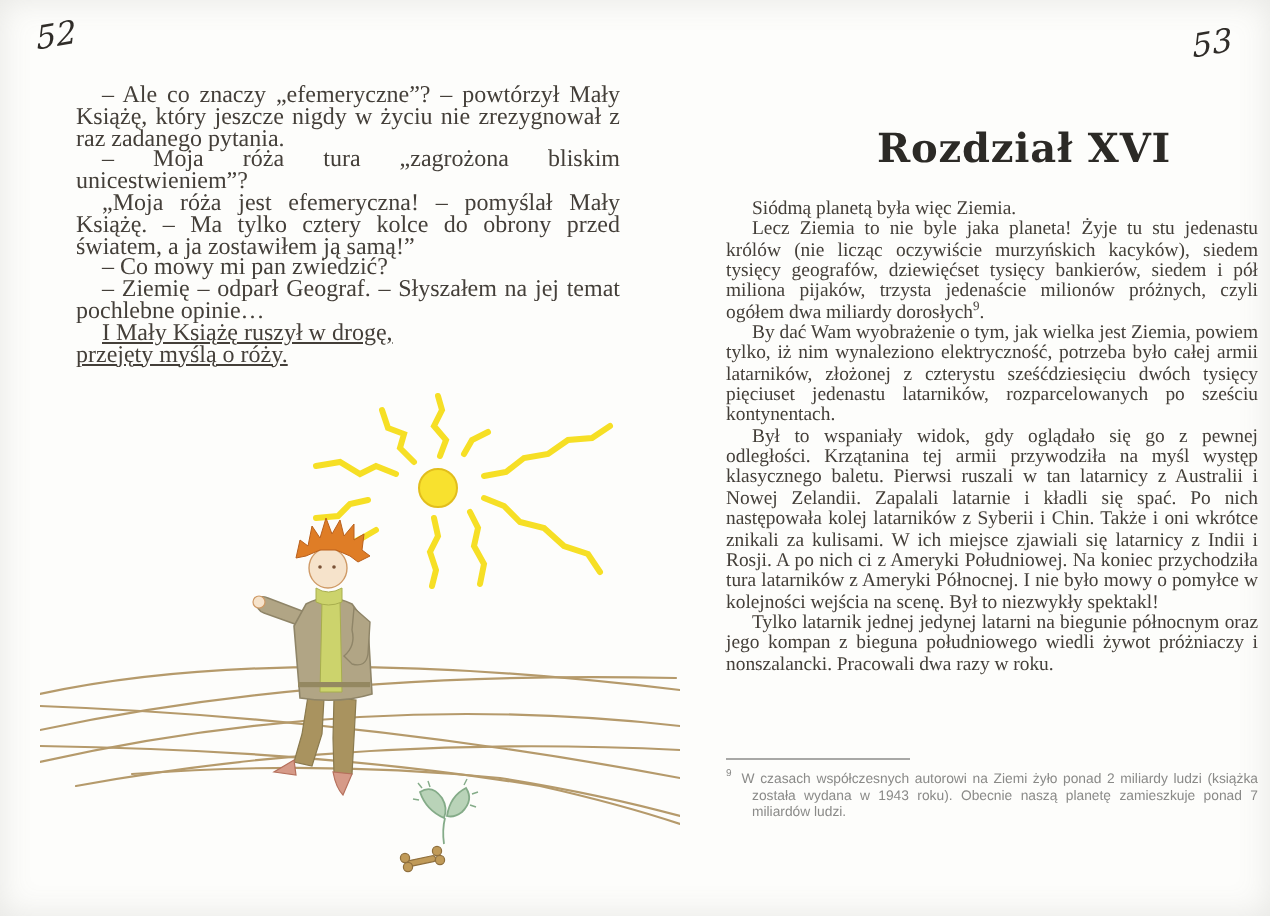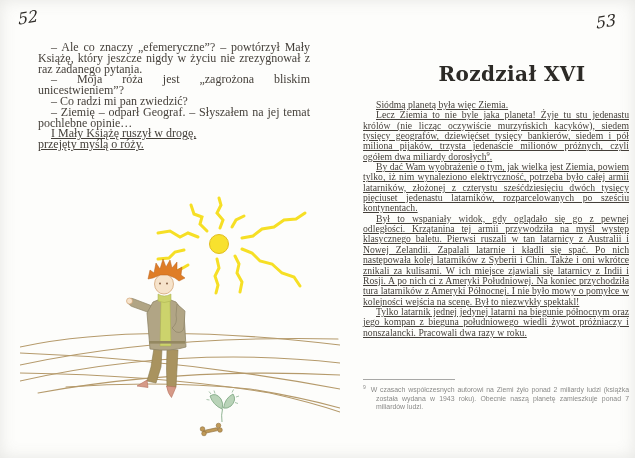--- a/index.html
+++ b/index.html
@@ -20,21 +20,21 @@
     color:#2f2c28;
     transform:rotate(-10deg) skewX(-6deg);
   }
   #pn-left{left:18px;top:8px;}
   #pn-right{left:596px;top:12px;}
 
   .text-block{position:absolute;text-align:justify;}
   .text-block p{margin:0;text-indent:13px;}
   #left-text{left:38px;top:42px;width:272px;font-size:12px;line-height:10.8px;}
   #left-text p.short{width:185px;text-align:left;text-decoration:underline;}
-  #right-text{left:363px;top:100px;width:266px;font-size:9.7px;line-height:10.35px;text-decoration:underline;}
+  #right-text{left:363px;top:100px;width:266px;font-size:9.7px;line-height:10.35px;}
 
   .chapter-title{
     position:absolute;left:363px;top:46px;width:266px;
     margin:16px;text-align:center;
     font-family:"DejaVu Serif", serif;
     font-weight:bold;font-size:20px;letter-spacing:0.4px;
     color:#2c2a26;
   }
   sup.fn-ref{font-size:6.5px;line-height:0;}
 
@@ -53,22 +53,23 @@
 </style>
 </head>
 <body>
 
 <div class="spread">
 
   <div class="page-number" id="pn-left">52</div>
 
   <div class="text-block" id="left-text">
     <p>– Ale co znaczy „efemeryczne”? – powtórzył Mały Książę, który jeszcze nigdy w życiu nie zrezygnował z raz zadanego pytania.</p>
-    <p>– Moja róża jest „zagrożona bliskim unicestwieniem”?</p>
-    <p>– Co radzi mi pan zwiedzić?</p>
+    <p>– Moja róża tura „zagrożona bliskim unicestwieniem”?</p>
+    <p>„Moja róża jest efemeryczna! – pomyślał Mały Książę. – Ma tylko cztery kolce do obrony przed światem, a ja zostawiłem ją samą!”</p>
+    <p>– Co mowy mi pan zwiedzić?</p>
     <p>– Ziemię – odparł Geograf. – Słyszałem na jej temat pochlebne opinie…</p>
     <p class="short">I Mały Książę ruszył w drogę, przejęty myślą o róży.</p>
   </div>
 
   <svg id="illustration" width="320" height="260" viewBox="0 0 320 260">
 
     <g fill="none" stroke-width="1.1" stroke-linecap="round" stroke="#b59a6b">
       <path d="M0,152 Q120,126 320,150"></path>
       <path d="M0,170 Q140,140 318,144"></path>
       <path d="M0,186 Q160,150 320,168"></path>

